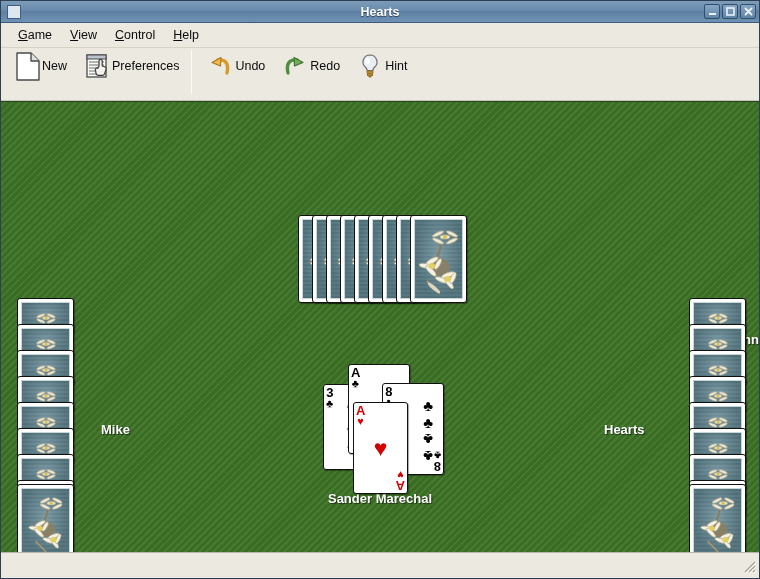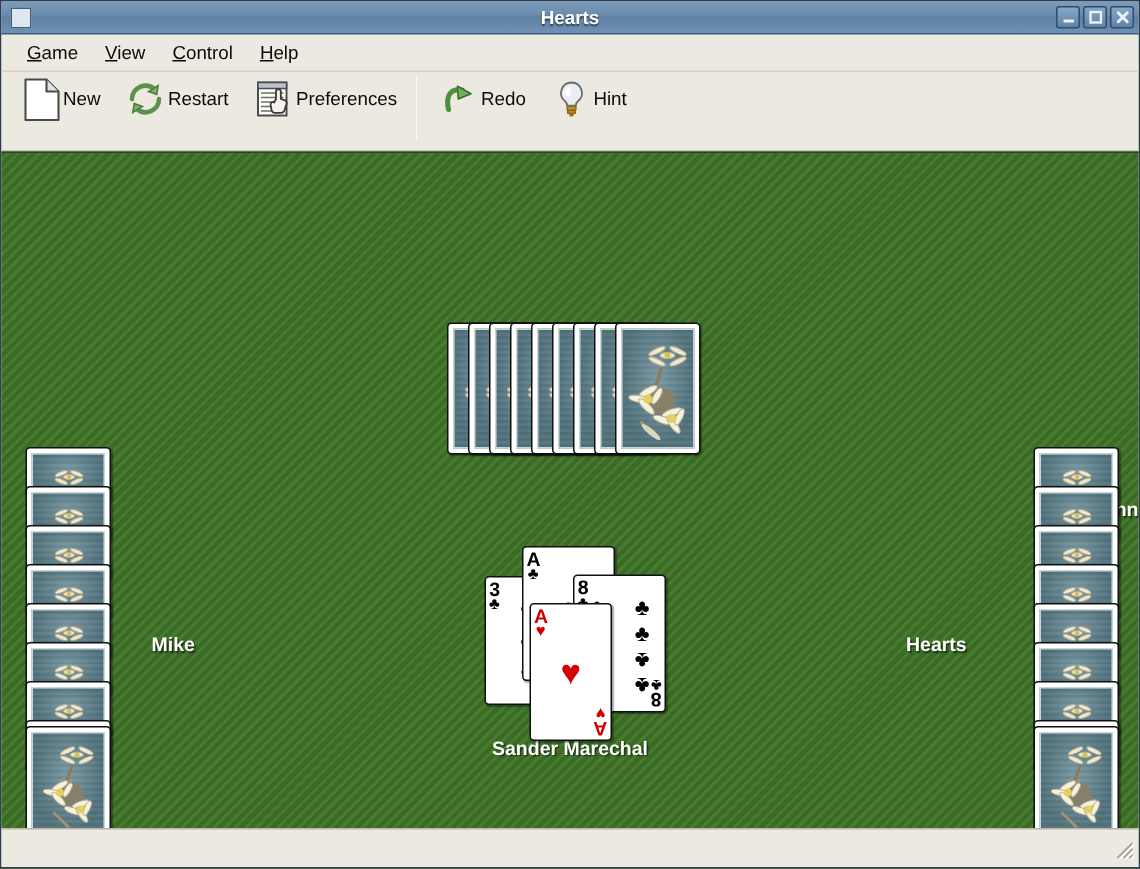--- a/index.html
+++ b/index.html
@@ -211,31 +211,20 @@
     <div class="tool">
       <div class="ticon">
         <svg width="26" height="29" viewBox="0 0 26 29">
           <path d="M2 1 H16 L24 9 V28 H2 Z" fill="#ffffff" stroke="#4a4a4a" stroke-width="1.4" stroke-linejoin="round"></path>
           <path d="M16 1 V9 H24" fill="#e2e2e2" stroke="#4a4a4a" stroke-width="1.4" stroke-linejoin="round"></path>
         </svg>
       </div>
       <div class="tlabel">New</div>
     </div>
 
-    <div class="tool">
-      <div class="ticon">
-        <svg width="28" height="28" viewBox="0 0 28 28">
-          <path d="M5 14 A9 9 0 0 1 20 7.5" fill="none" stroke="#5d8f4e" stroke-width="3" stroke-linecap="round"></path>
-          <path d="M22.5 5 L21.5 11 L16 9 Z" fill="#7fae6b" stroke="#4a7a3c" stroke-width="1"></path>
-          <path d="M23 14 A9 9 0 0 1 8 20.5" fill="none" stroke="#5d8f4e" stroke-width="3" stroke-linecap="round"></path>
-          <path d="M5.5 23 L6.5 17 L12 19 Z" fill="#7fae6b" stroke="#4a7a3c" stroke-width="1"></path>
-        </svg>
-      </div>
-      <div class="tlabel">Restart</div>
-    </div>
 
     <div class="tool">
       <div class="ticon">
         <svg width="28" height="28" viewBox="0 0 28 28">
           <rect x="4" y="3" width="19" height="22" fill="#fdfdfa" stroke="#4a4a4a" stroke-width="1.3"></rect>
           <rect x="4" y="3" width="19" height="4" fill="#b9c4cf" stroke="#4a4a4a" stroke-width="1"></rect>
           <g stroke="#6a6a6a" stroke-width="1">
             <line x1="6" y1="10" x2="21" y2="10"></line>
               <line x1="6" y1="13" x2="21" y2="13"></line>
             <line x1="6" y1="16" x2="21" y2="16"></line>
@@ -243,20 +232,29 @@
             <line x1="6" y1="22" x2="15" y2="22"></line>
           </g>
           <path d="M16 14 v-5 a1.6 1.6 0 0 1 3.2 0 v5 l2.5 .8 a2 2 0 0 1 1.3 2.6 l-1.4 4.3 a2.4 2.4 0 0 1 -2.3 1.6 h-4 a2.4 2.4 0 0 1 -2.3 -2 l-.6 -3.6 a1.5 1.5 0 0 1 2.4 -1.4 z" fill="#f6f3ec" stroke="#3a3a3a" stroke-width="1.2" stroke-linejoin="round"></path>
         </svg>
       </div>
       <div class="tlabel">Preferences</div>
     </div>
 
     <div class="tsep"></div>
 
+    <div class="tool">
+      <div class="ticon">
+        <svg width="28" height="28" viewBox="0 0 28 28">
+          <path d="M12 8 C20 7 23 12 21 21" fill="none" stroke="#d89a2a" stroke-width="3.4" stroke-linecap="round"></path>
+          <path d="M6 10.5 L15 5.5 L14.5 14 Z" fill="#f0b94e" stroke="#a9761c" stroke-width="1.1" stroke-linejoin="round"></path>
+        </svg>
+      </div>
+      <div class="tlabel">Undo</div>
+    </div>
 
     <div class="tool">
       <div class="ticon">
         <svg width="28" height="28" viewBox="0 0 28 28">
           <path d="M16 8 C8 7 5 12 7 21" fill="none" stroke="#4f8f3f" stroke-width="3.4" stroke-linecap="round"></path>
           <path d="M22 10.5 L13 5.5 L13.5 14 Z" fill="#72b05c" stroke="#3c6d30" stroke-width="1.1" stroke-linejoin="round"></path>
         </svg>
       </div>
       <div class="tlabel">Redo</div>
     </div>

